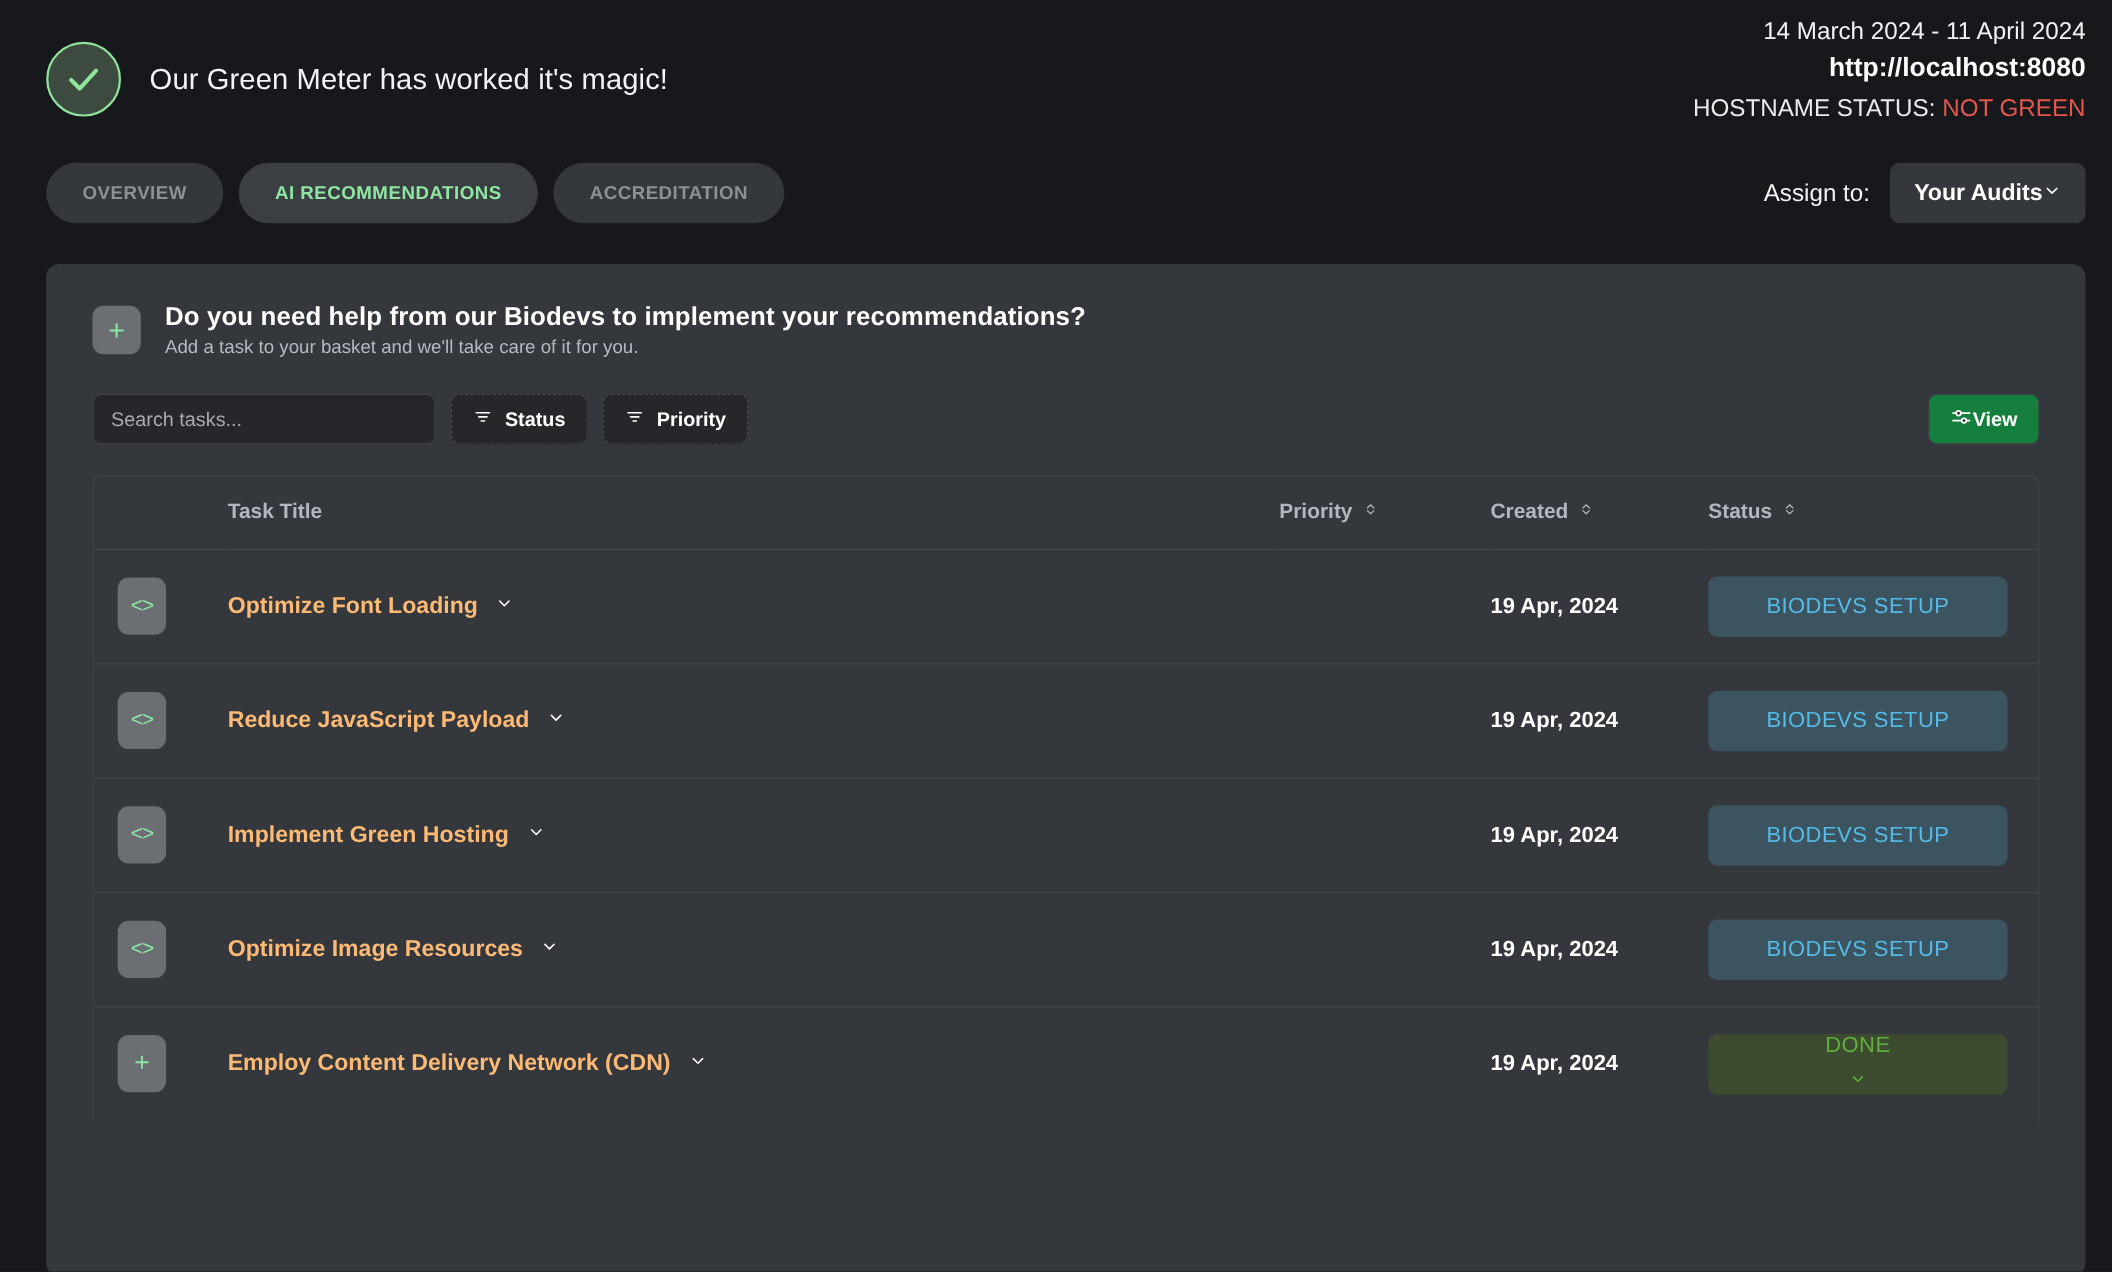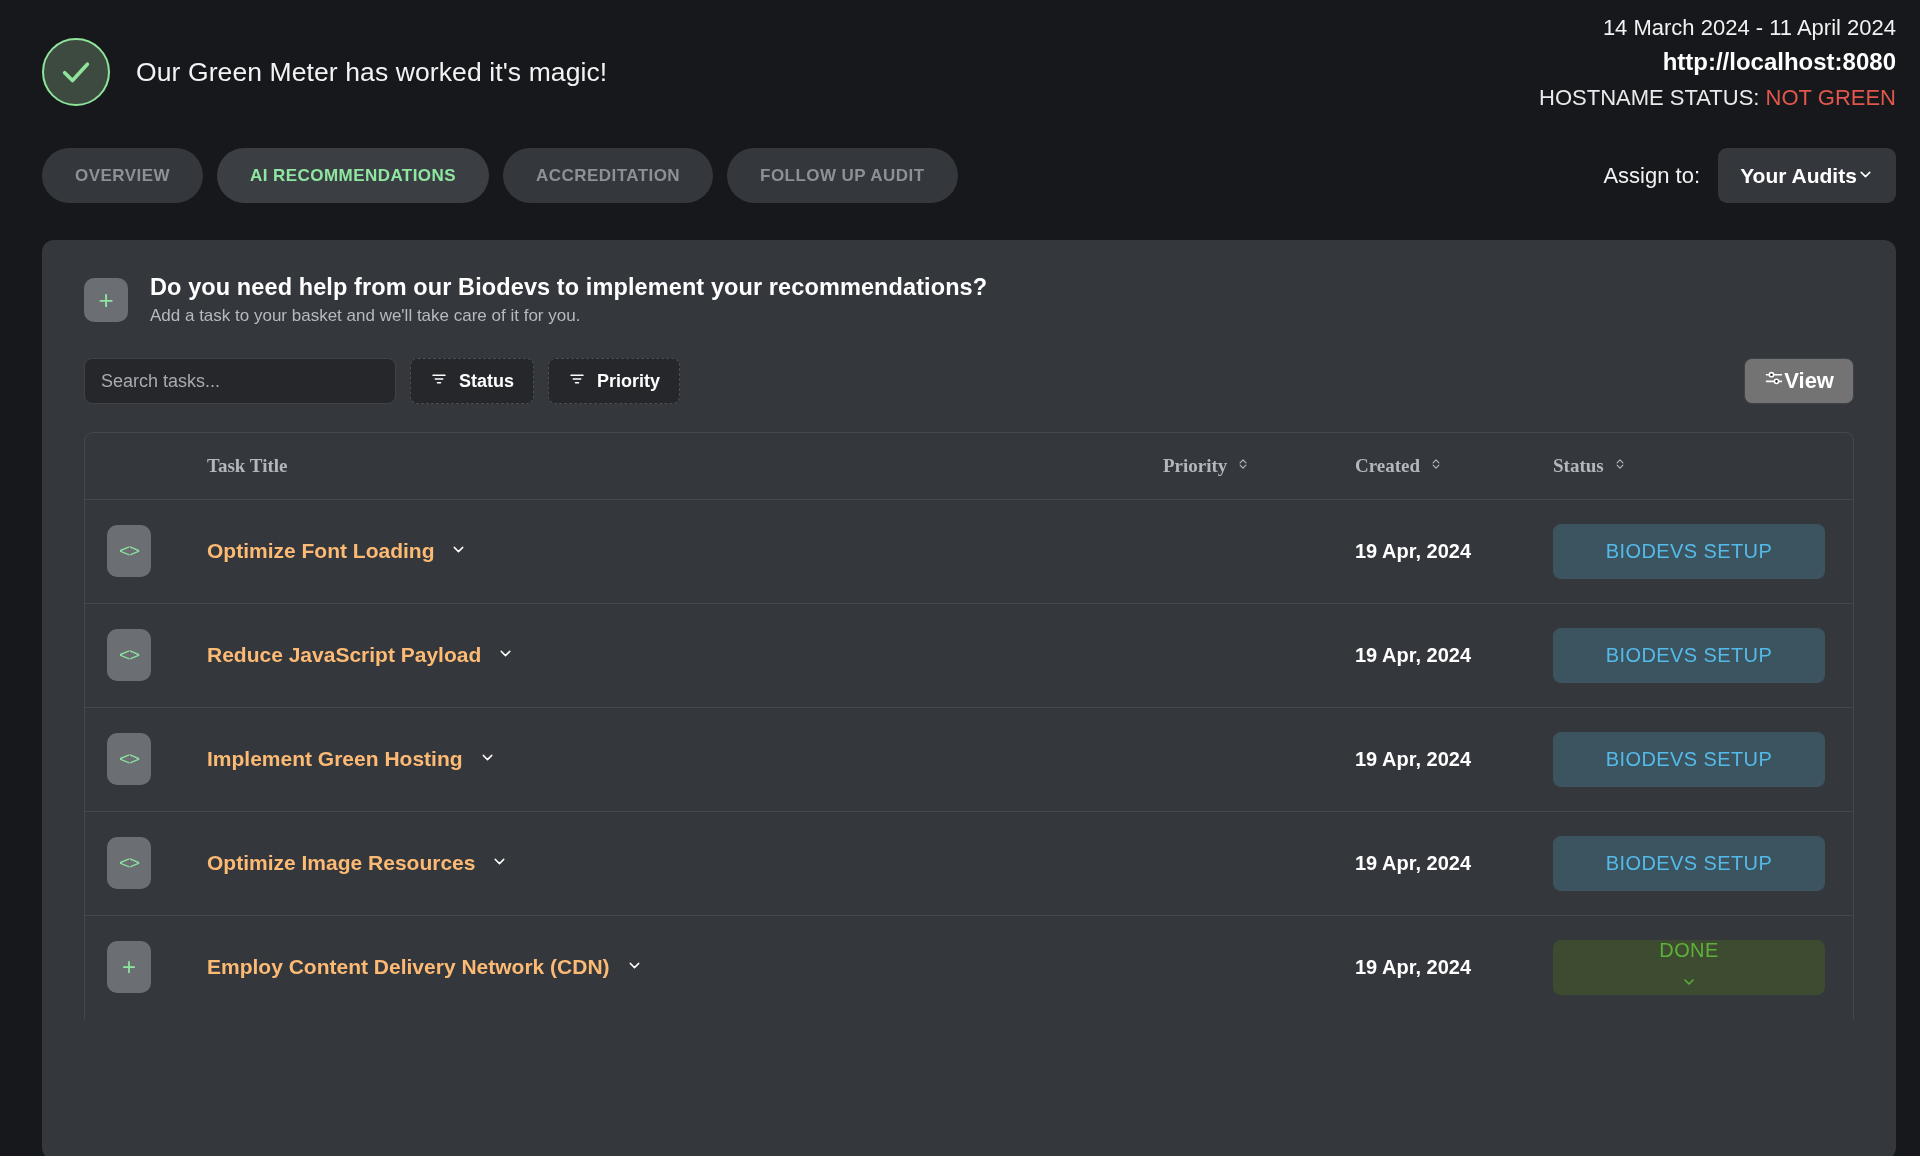--- a/index.html
+++ b/index.html
@@ -226,24 +226,24 @@
     padding: 0 19px;
     cursor: pointer;
   }
 
   .view-btn {
     position: absolute;
     right: 42px;
     top: 32px;
     height: 46px;
     border-radius: 8px;
-    background: #737373;
+    background: #15803d;
     border: 1px solid #3f4248;
     color: #ffffff;
-    font-size: 22px;
+    font-size: 18px;
     font-weight: 700;
     display: flex;
     align-items: center;
     padding: 0 19px;
     cursor: pointer;
   }
 
   
   .table-wrap {
     margin: 28px 42px 0 42px;
@@ -256,21 +256,20 @@
   .table { width: 100%; border-collapse: collapse; }
 
   .table th {
     text-align: left;
     font-size: 19px;
     font-weight: 700;
     color: #b3b7bd;
     height: 66px;
     padding: 0;
     border-bottom: 1px solid #45484e;
-    font-family: Liberation Serif, serif;
   }
   .th-inner { display: flex; align-items: center; gap: 9px; }
 
   .table td {
     padding: 0;
     border-bottom: 1px solid #45484e;
     height: 104px;
     vertical-align: middle;
   }
 
@@ -352,21 +351,20 @@
       <span class="status-val">NOT GREEN</span>
     </div>
   </div>
 </div>
 
 <div class="tabbar">
   <div class="tabs">
     <div class="tab">OVERVIEW</div>
     <div class="tab active">AI RECOMMENDATIONS</div>
     <div class="tab">ACCREDITATION</div>
-    <div class="tab">FOLLOW UP AUDIT</div>
   </div>
 
   <div class="assign-wrap">
     <span class="assign-label">Assign to:</span>
     <div class="assign-select">
       <span>Your Audits</span>
       <span class="chev">
         <svg width="17" height="17" viewBox="0 0 24 24" fill="none" stroke="#ffffff" stroke-width="2.2" stroke-linecap="round" stroke-linejoin="round">
           <polyline points="6,9 12,15 18,9"></polyline>
         </svg>

